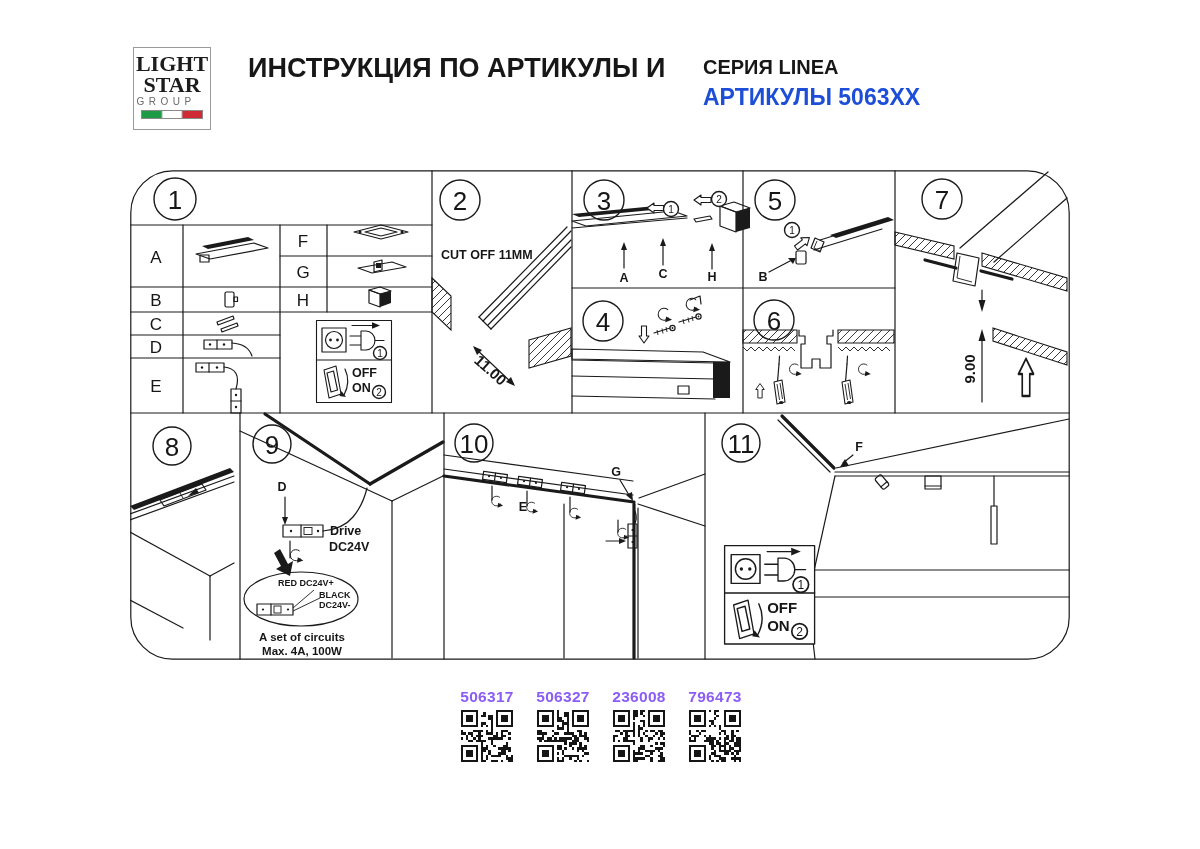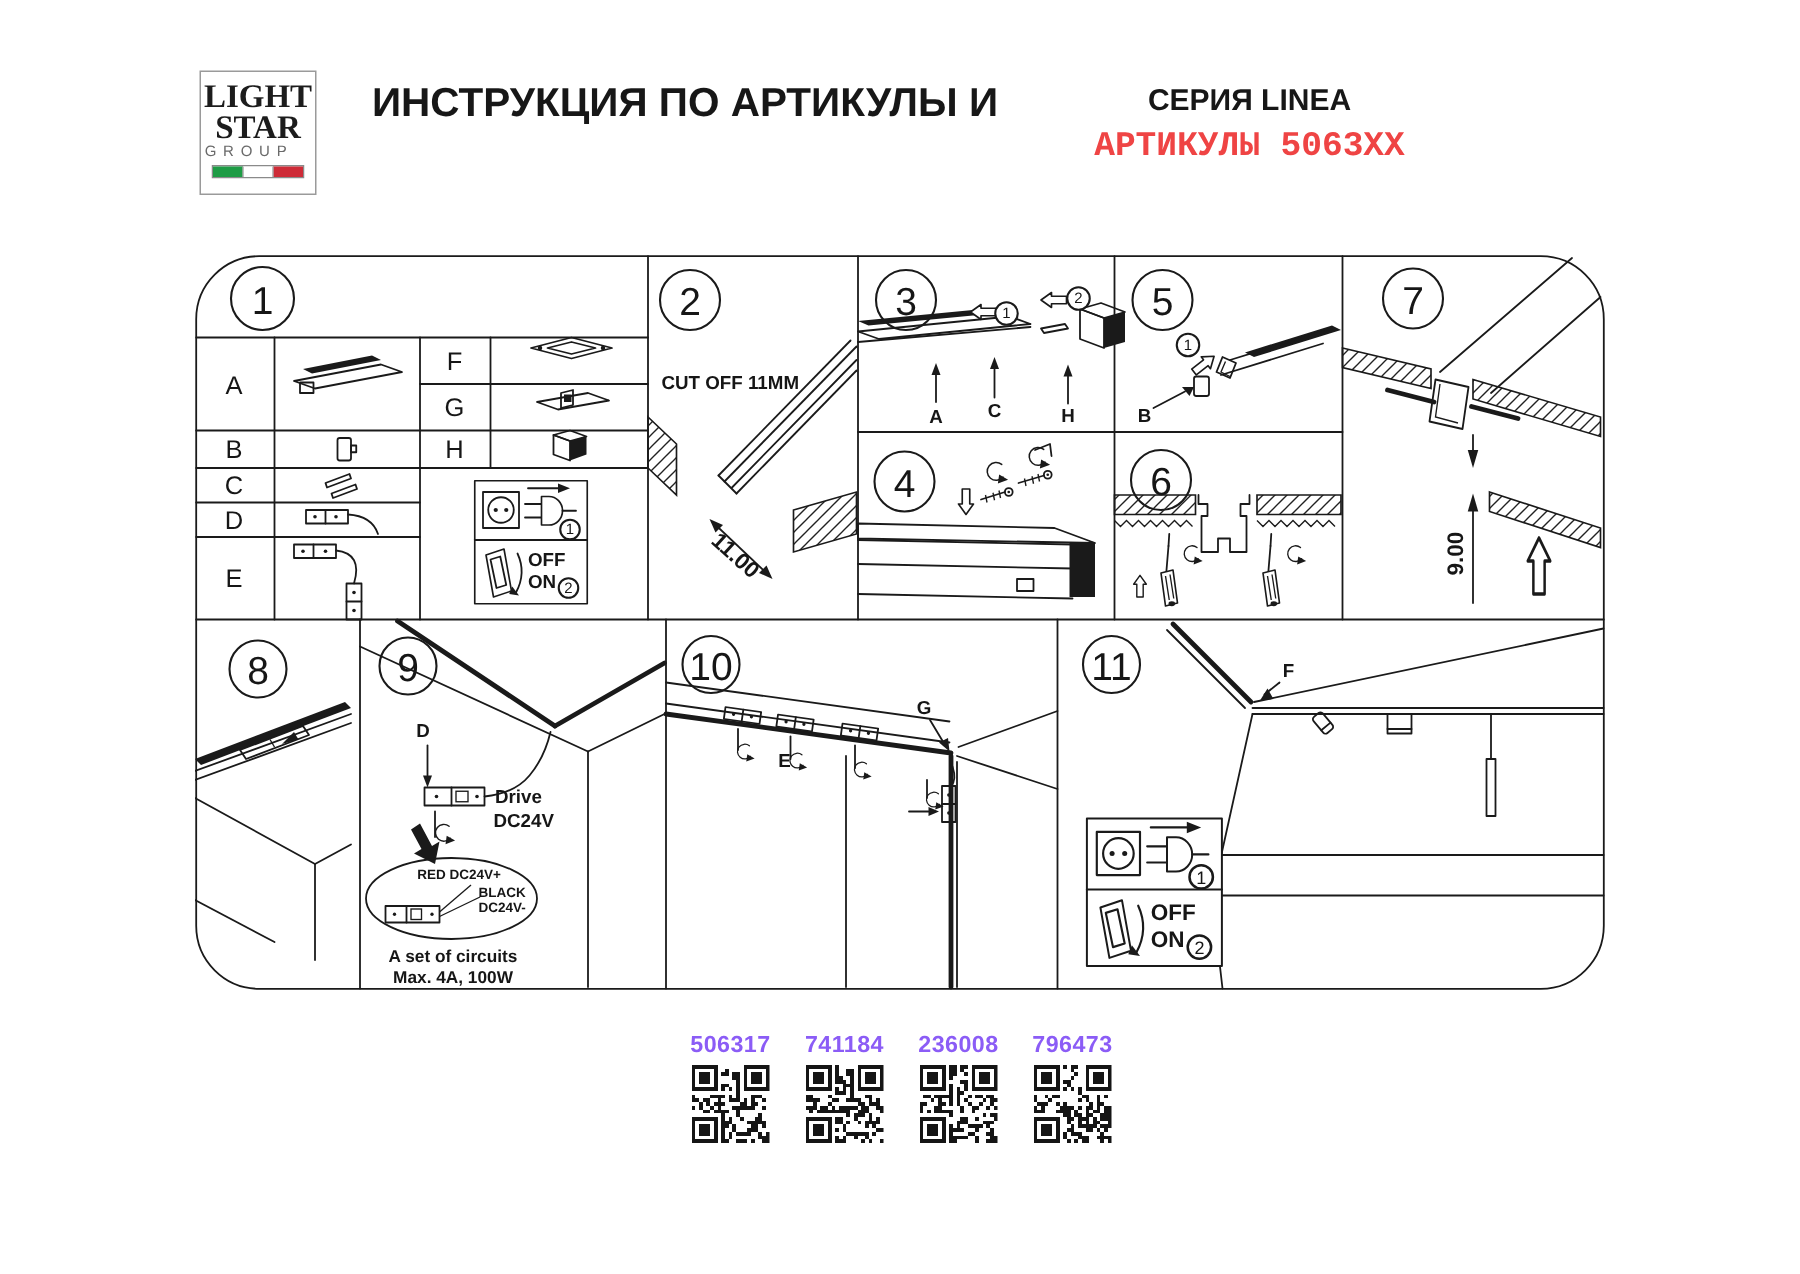--- a/index.html
+++ b/index.html
@@ -5,23 +5,23 @@
   html,body{margin:0;padding:0;background:#fff;}
   .page{position:relative;width:1200px;height:849px;background:#ffffff;overflow:hidden;
         font-family:"Liberation Sans",sans-serif;color:#141414;}
   
   .logo{position:absolute;left:133px;top:47px;width:78px;height:83px;border:1px solid #9a9a9a;
         display:flex;flex-direction:column;align-items:center;justify-content:flex-start;box-sizing:border-box;padding-top:5px;}
   .logo .l1,.logo .l2{font-family:"Liberation Serif",serif;font-weight:700;font-size:22px;line-height:21px;color:#1c1c1c;letter-spacing:0px;}
   .logo .l3{font-size:10px;letter-spacing:4.5px;color:#6a6a6a;margin:1px 16px 0 4px;}
   .logo svg{margin-top:3px;}
   .title{position:absolute;left:248px;top:53px;font-weight:700;font-size:27px;line-height:31px;color:#171717;}
-  .series-block{position:absolute;left:703px;top:56px;width:260px;text-align:center;}
+  .series-block{position:absolute;left:703px;top:56px;width:260px;}
   .series{font-weight:700;font-size:20px;color:#171717;}
-  .articles{font-weight:700;font-size:23px;color:#ef4444;margin-top:5px;font-family:Liberation Mono, monospace;}
+  .articles{font-weight:700;font-size:23px;color:#1d4ed8;margin-top:5px;}
   
   .diagram{position:absolute;left:130px;top:170px;}
   svg text{font-family:"Liberation Sans",sans-serif;fill:#161616;}
   .ln{fill:none;stroke:#1a1a1a;stroke-width:1.2;stroke-linejoin:round;stroke-linecap:round;}
   .lnt{fill:none;stroke:#1a1a1a;stroke-width:0.9;}
   .thk{fill:none;stroke:#1a1a1a;stroke-width:3.2;stroke-linecap:round;}
   .blk{fill:#1a1a1a;stroke:none;}
   .wht{fill:#ffffff;stroke:#1a1a1a;stroke-width:1.1;stroke-linejoin:round;}
   .hat{fill:url(#hatch);stroke:#1a1a1a;stroke-width:1.1;}
   .num{fill:#fff;stroke:#1a1a1a;stroke-width:1.4;}
@@ -707,21 +707,21 @@
         <rect x="9" y="20" width="1" height="1" fill="#151515"></rect>
         <rect x="12" y="20" width="1" height="1" fill="#151515"></rect>
         <rect x="13" y="20" width="1" height="1" fill="#151515"></rect>
         <rect x="14" y="20" width="1" height="1" fill="#151515"></rect>
         <rect x="16" y="20" width="1" height="1" fill="#151515"></rect>
         <rect x="19" y="20" width="1" height="1" fill="#151515"></rect>
         <rect x="20" y="20" width="1" height="1" fill="#151515"></rect>
       </svg>
   </div>
   <div class="qr-item" style="left:525px">
-    <div class="qr-label">741184</div>
+    <div class="qr-label">506327</div>
     <svg viewBox="0 0 21 21" shape-rendering="crispEdges">
         <rect x="0" y="0" width="1" height="1" fill="#151515"></rect>
         <rect x="1" y="0" width="1" height="1" fill="#151515"></rect>
         <rect x="2" y="0" width="1" height="1" fill="#151515"></rect>
         <rect x="3" y="0" width="1" height="1" fill="#151515"></rect>
         <rect x="4" y="0" width="1" height="1" fill="#151515"></rect>
         <rect x="5" y="0" width="1" height="1" fill="#151515"></rect>
         <rect x="6" y="0" width="1" height="1" fill="#151515"></rect>
         <rect x="0" y="1" width="1" height="1" fill="#151515"></rect>
         <rect x="6" y="1" width="1" height="1" fill="#151515"></rect>

